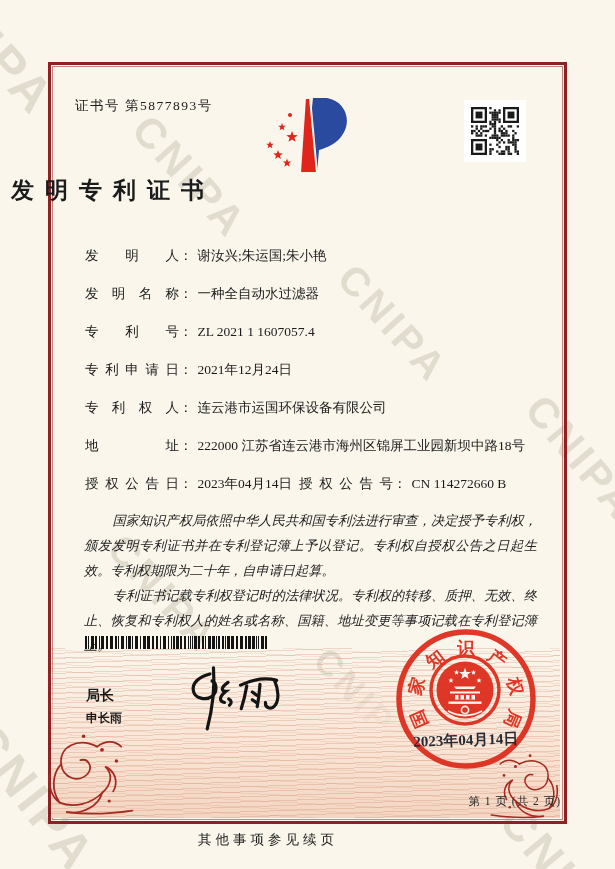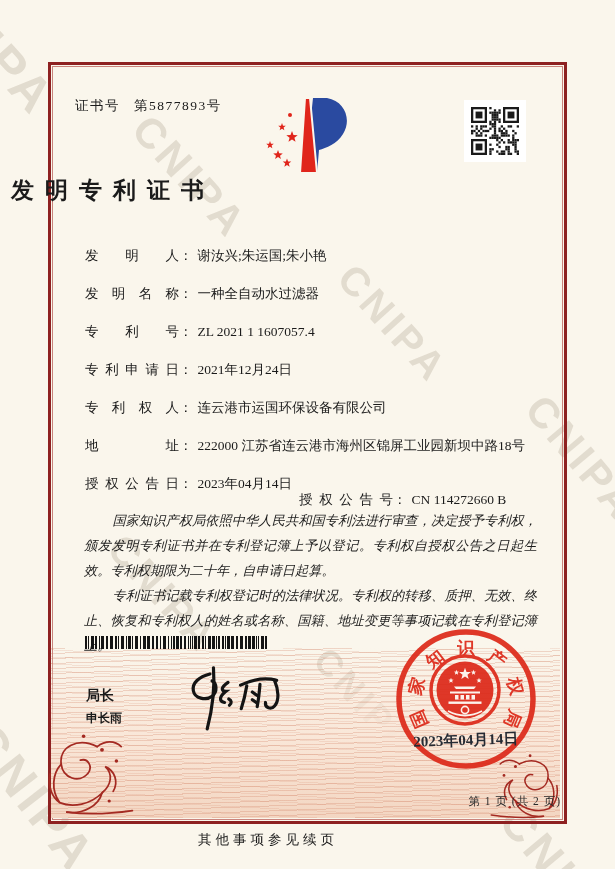--- a/index.html
+++ b/index.html
@@ -10,31 +10,31 @@
         font-weight:bold;color:rgba(172,160,138,0.30);transform-origin:0 0;letter-spacing:4px;white-space:nowrap;}
   .frame{position:absolute;left:48px;top:62px;width:513px;height:756px;z-index:2;
         border:3px solid var(--frame,#8e2121);}
   .frame::after{content:"";position:absolute;inset:1px;border:1px solid #c9847c;}
   .waves{position:absolute;left:51px;top:648px;width:509px;height:170px;z-index:2;
      background:
        repeating-linear-gradient(178deg, rgba(205,115,85,0.26) 0 1px, rgba(0,0,0,0) 1px 5px),
        repeating-linear-gradient(183deg, rgba(205,115,85,0.15) 0 1px, rgba(0,0,0,0) 1px 7px),
        linear-gradient(to bottom, rgba(250,246,236,0) 0%, #f9e6d7 55%, #f3d6c2 100%);}
   .cert-no{position:absolute;left:75px;top:97px;font-size:13.5px;letter-spacing:1.5px;z-index:3;}
-  .cert-no .lbl{margin-right:14px;}
+  .cert-no .lbl{margin-right:5px;}
   .logo{position:absolute;left:251px;top:96px;z-index:3;}
   .qr{position:absolute;left:464px;top:100px;width:62px;height:62px;background:#fff;z-index:3;
       display:flex;align-items:center;justify-content:center;}
   .title{position:absolute;left:0;width:615px;top:175px;text-align:left;font-size:23px;font-weight:bold;
       letter-spacing:11px;padding-left:11px;box-sizing:border-box;z-index:3;}
   .fields{position:absolute;left:85px;top:246px;width:466px;font-size:13.5px;z-index:3;}
   .frow{position:relative;height:38px;line-height:20px;white-space:nowrap;}
   .flabel{display:inline-block;width:94px;text-align:justify;text-align-last:justify;}
   .fcolon{margin-right:5px;}
-  .fpair2{position:absolute;left:214px;top:16px;}
+  .fpair2{position:absolute;left:214px;top:0;}
   .law{position:absolute;left:84px;top:508px;width:453px;font-size:13.2px;line-height:25px;
       font-style:italic;text-align:justify;z-index:3;color:#1c1c1c;}
   .law p{margin:0;text-indent:2.15em;}
   .barcode{position:absolute;left:85px;top:636px;z-index:3;}
   .signer-title{position:absolute;left:86px;top:687px;font-size:14px;font-weight:bold;z-index:3;
       font-family:"Liberation Sans","DejaVu Sans",sans-serif;}
   .signer-name{position:absolute;left:86px;top:710px;font-size:12px;font-weight:bold;z-index:3;
       font-family:"Liberation Sans","DejaVu Sans",sans-serif;}
   .signature{position:absolute;left:185px;top:663px;z-index:4;}
   .seal{position:absolute;left:393px;top:626px;z-index:5;opacity:0.93;}

